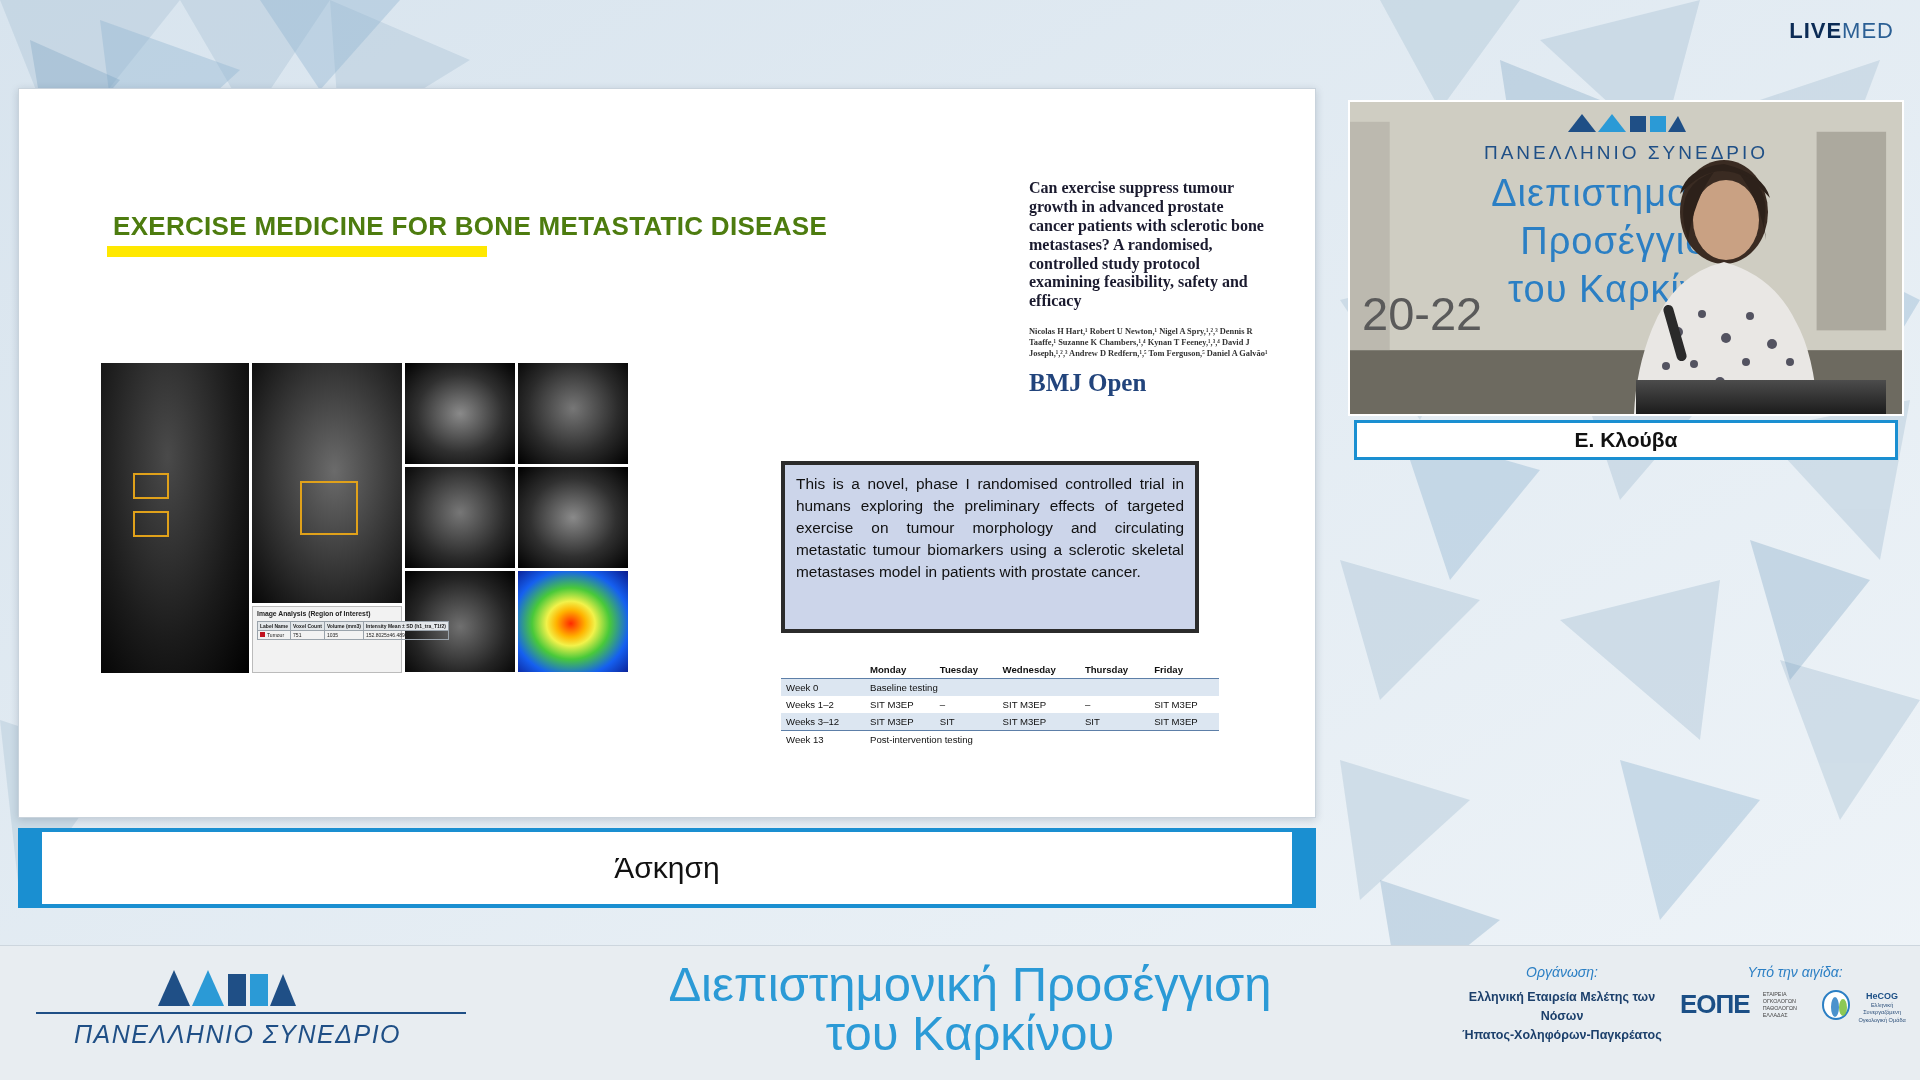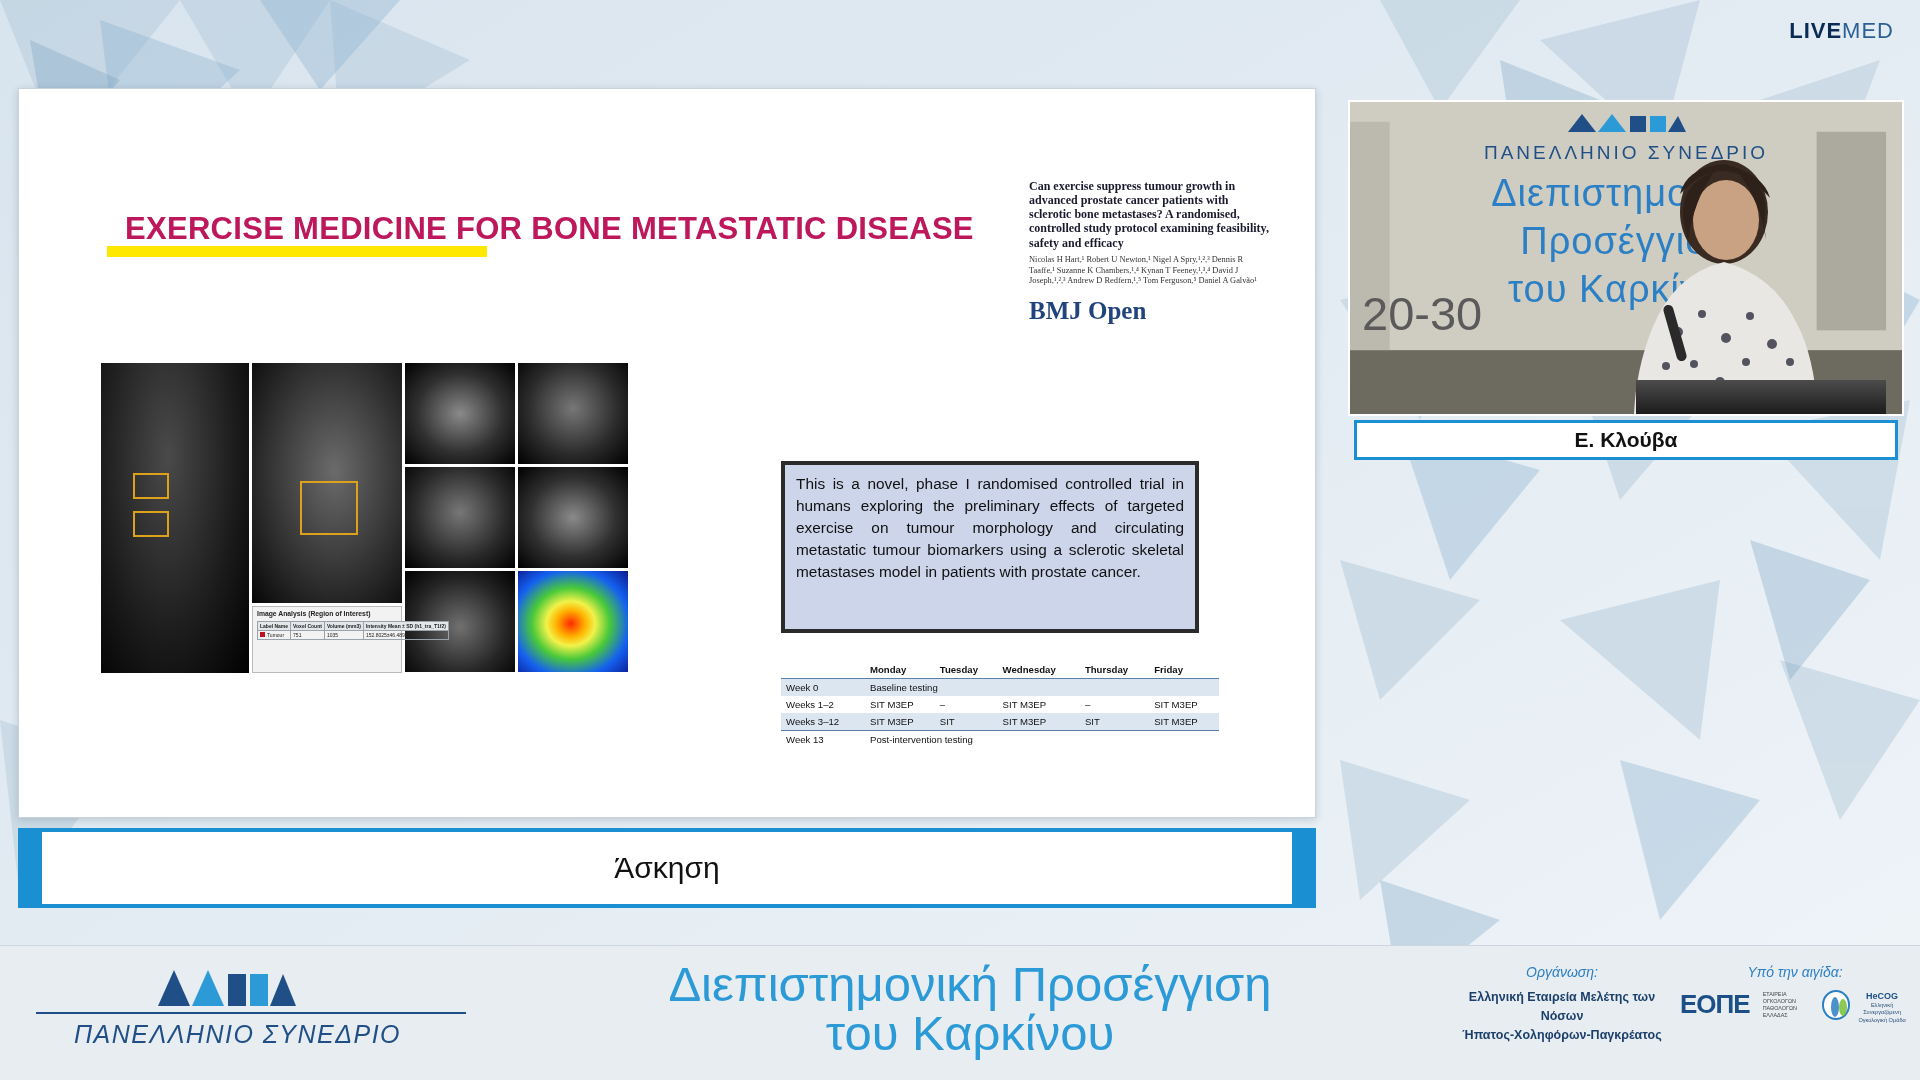--- a/index.html
+++ b/index.html
@@ -40,53 +40,54 @@
     background: #ffffff;
     border: 1px solid #c9d3dc;
     box-shadow: 0 2px 8px rgba(20,40,60,.18);
     z-index: 20;
     overflow: hidden;
   }
   #slide-inner { position: absolute; inset: 0; }
 
   .slide-title {
     position: absolute;
-    left: 106px; top: 122px;
-    font-size: 31px;
+    left: 94px; top: 122px;
+    font-size: 26px;
     font-weight: bold;
-    color: #be185d;
+    color: #4d7c0f;
     letter-spacing: .3px;
     white-space: nowrap;
   }
   .title-underline {
     position: absolute;
     left: 88px; top: 157px;
     width: 380px; height: 11px;
     background: #ffe800;
   }
 
   
   .journal-block {
     position: absolute;
     left: 1010px; top: 90px;
     width: 240px;
   }
   .journal-text {
     font-family: "Liberation Serif", serif;
-    font-size: 12px;
+    font-size: 16px;
     line-height: 1.18;
     color: #1a1a2e;
     font-weight: 600;
   }
   .journal-authors {
-    margin-top: 5px;
+    margin-top: 16px;
     font-family: "Liberation Serif", serif;
     font-size: 8.4px;
     line-height: 1.28;
     color: #333;
+    font-weight: bold;
   }
   .journal-logo {
     margin-top: 10px;
     font-family: "Liberation Serif", serif;
     font-size: 25px;
     color: #22447c;
     font-weight: bold;
   }
 
   
@@ -526,21 +527,21 @@
       <polygon points="2,20 16,2 30,20" fill="#1f4f86"></polygon>
       <polygon points="32,20 46,2 60,20" fill="#2b9ad6"></polygon>
       <rect x="64" y="4" width="16" height="16" fill="#1f4f86"></rect>
       <rect x="84" y="4" width="16" height="16" fill="#2b9ad6"></rect>
       <polygon points="102,20 112,4 120,20" fill="#1f4f86"></polygon>
     </svg>
     <div id="video-congress-line">ΠΑΝΕΛΛΗΝΙΟ ΣΥΝΕΔΡΙΟ</div>
     <div class="vid-big" id="vid-l1">Διεπιστημονική</div>
     <div class="vid-big" id="vid-l2">Προσέγγιση</div>
     <div class="vid-big" id="vid-l3">του Καρκίνου</div>
-    <div id="vid-dates">20-30</div>
+    <div id="vid-dates">20-22</div>
 
     <svg id="presenter" viewBox="0 0 300 260" preserveAspectRatio="none">
       <ellipse cx="150" cy="58" rx="44" ry="52" fill="#3a2b22"></ellipse>
       <ellipse cx="152" cy="66" rx="33" ry="40" fill="#c9a183"></ellipse>
       <path d="M106 40 Q150 -8 196 44 Q190 20 150 10 Q112 14 106 40 Z" fill="#2d211a"></path>
       <path d="M110 70 Q104 30 140 18 Q120 46 114 86 Z" fill="#2d211a"></path>
       <path d="M190 70 Q198 30 164 18 Q186 46 192 86 Z" fill="#2d211a"></path>
       <path d="M150 108 Q100 120 78 175 Q62 215 60 260 L244 260 Q240 200 222 168 Q200 122 150 108 Z" fill="#e9e7e4"></path>
       <g fill="#3a3a4a" opacity="0.85">
         <circle cx="104" cy="178" r="5"></circle>

